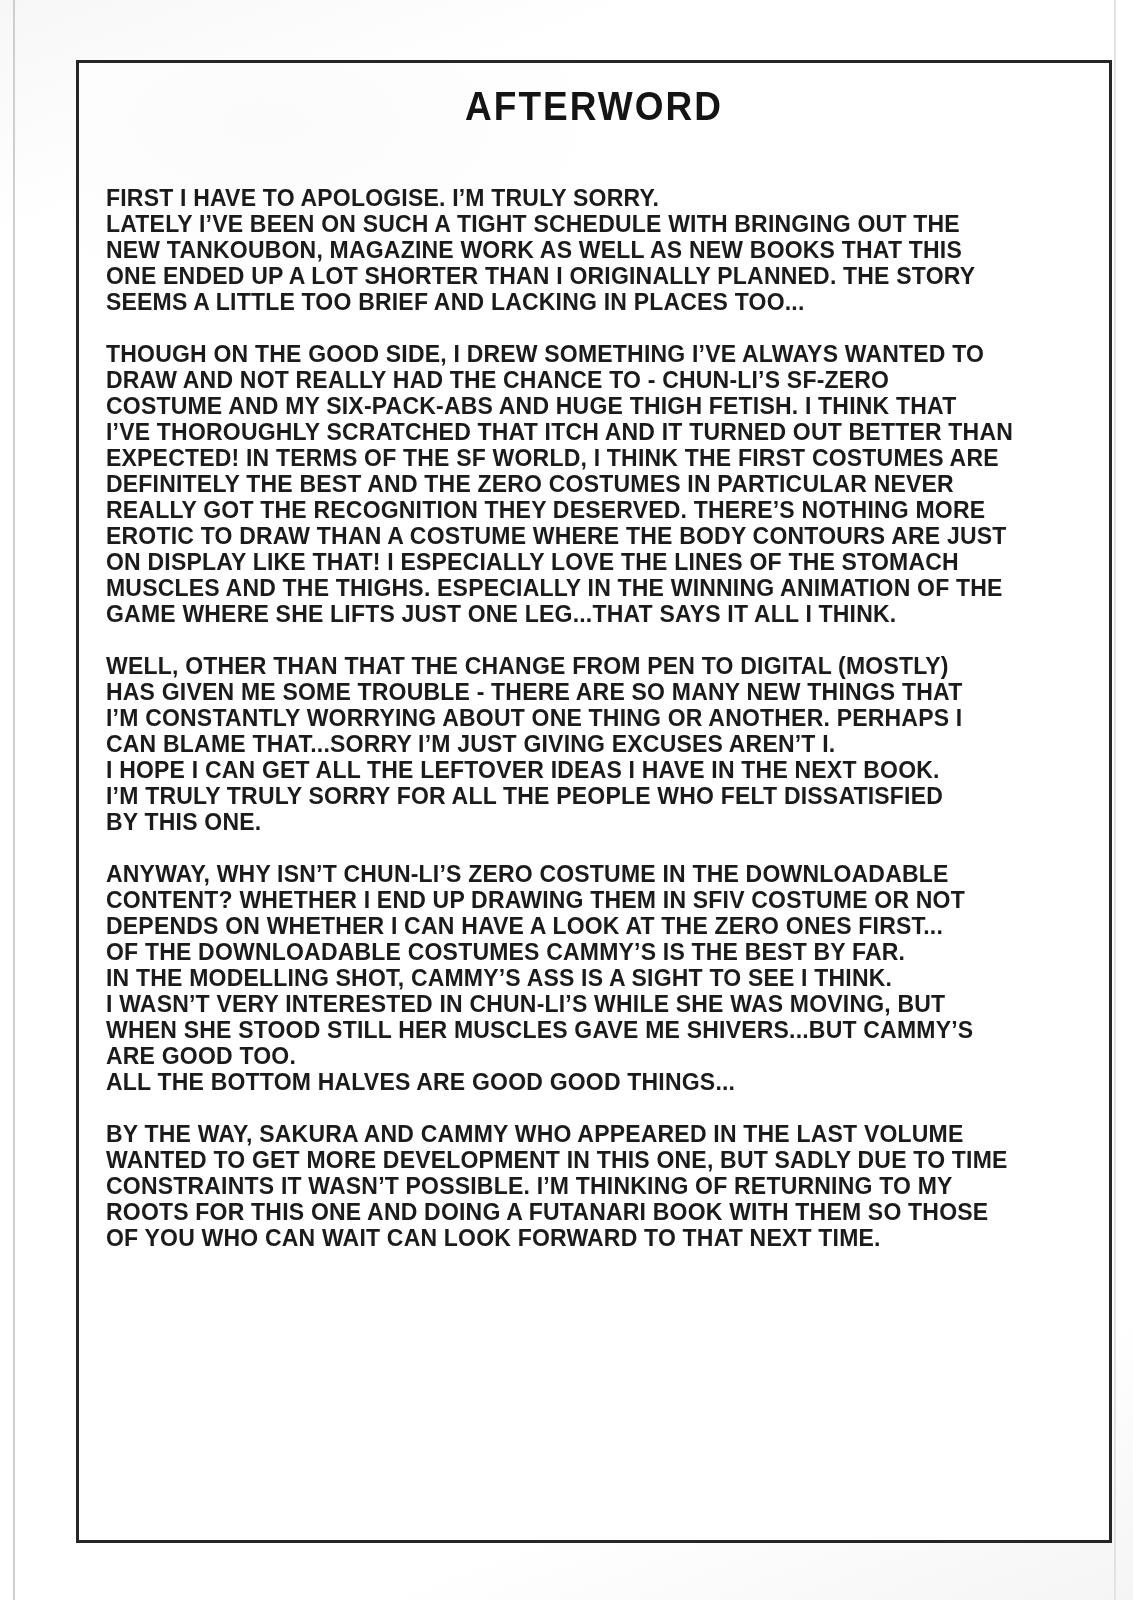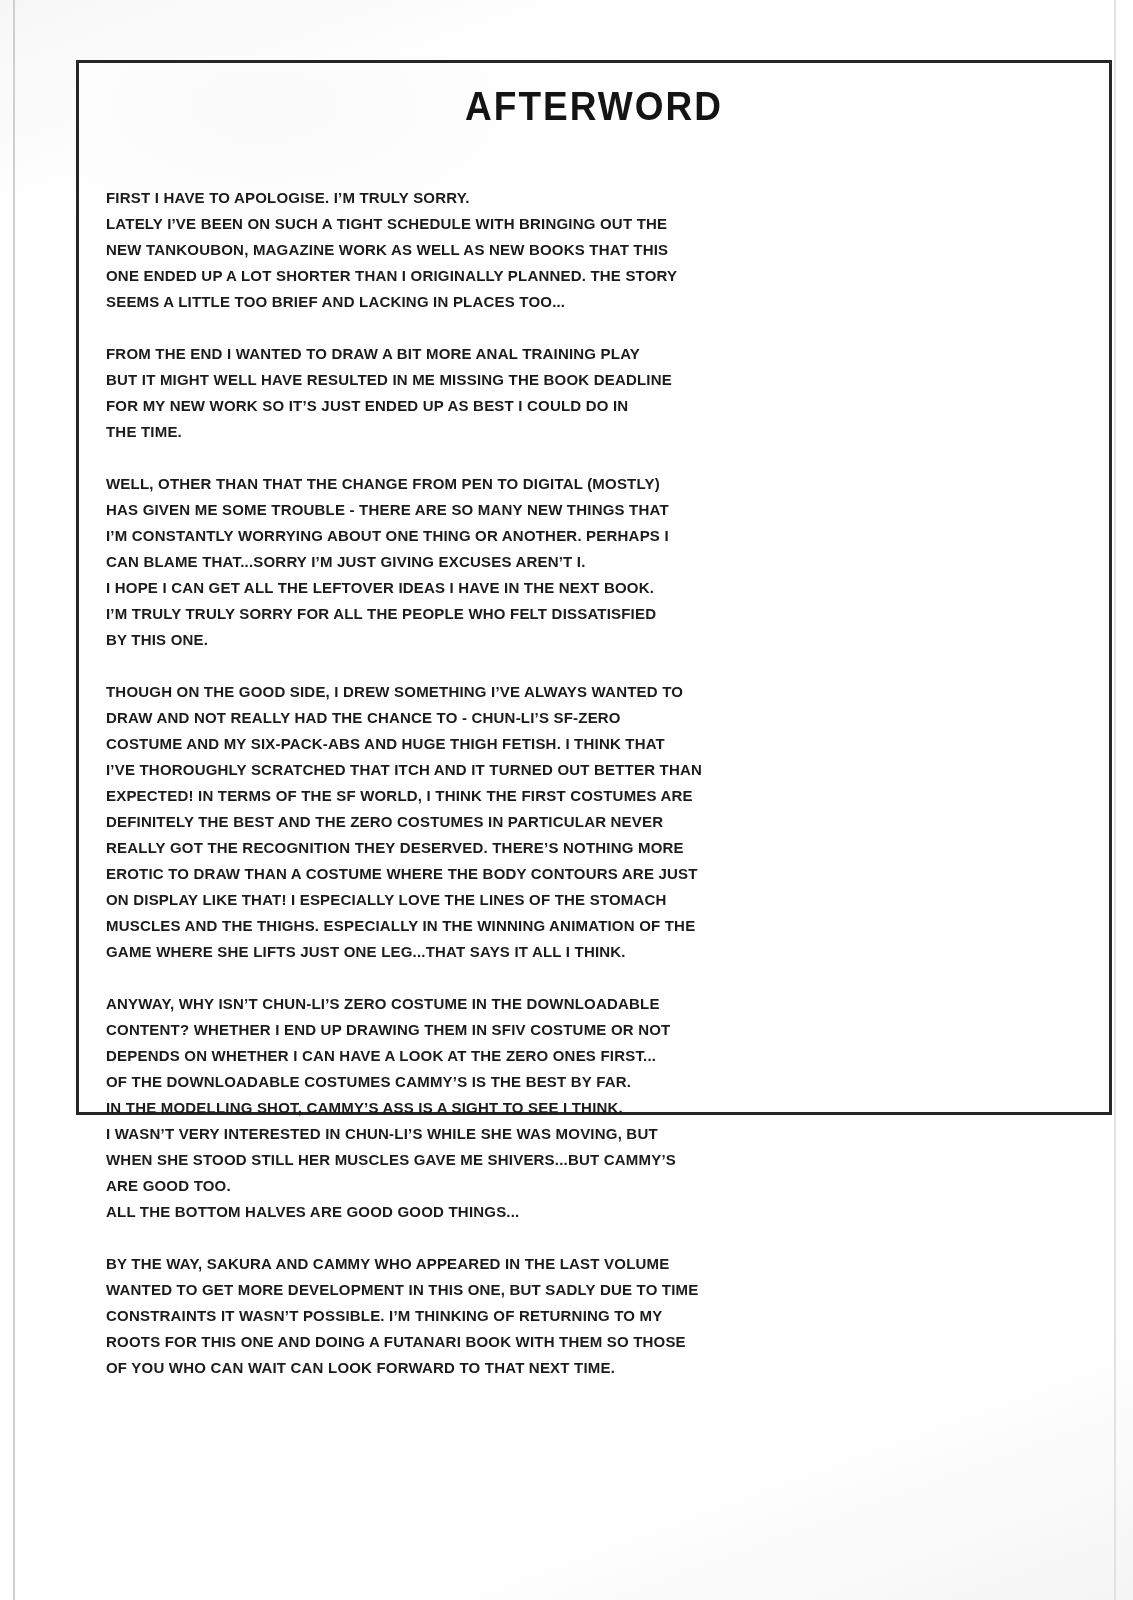--- a/index.html
+++ b/index.html
@@ -22,21 +22,21 @@
     background: #d6d6d6;
   }
   .page-edge.left  { left: 13px; background: #cfcfcf; }
   .page-edge.right { left: 1114px; background: #e2e2e2; }
 
   .frame {
     position: absolute;
     left: 76px;
     top: 60px;
     width: 1036px;
-    height: 1055px;
+    height: 1483px;
     border: 3px solid #262626;
     box-sizing: border-box;
     background:
       radial-gradient(ellipse 600px 300px at 18% 4%, #fbfbfb 0%, rgba(255,255,255,0) 60%),
       #ffffff;
   }
   .title {
     margin: 24px 0 0 0;
     text-align: center;
     font-size: 37px;
@@ -45,63 +45,59 @@
     letter-spacing: 2px;
     color: #141414;
     transform: scaleY(1.08);
   }
   .body-text {
     margin: 58px 28px 0 27px;
   }
   .para {
     margin: 0 0 26px 0;
     white-space: pre-line;
-    font-size: 15px;
+    font-size: 23px;
     line-height: 26px;
     font-weight: bold;
     letter-spacing: 0.2px;
     color: #1b1b1b;
   }
 </style>
 </head>
 <body>
 
 <div class="page-edge left"></div>
 <div class="page-edge right"></div>
 
 <div class="frame">
   <h1 class="title">AFTERWORD</h1>
   <div class="body-text">
     <p class="para">FIRST I HAVE TO APOLOGISE. I’M TRULY SORRY.
 LATELY I’VE BEEN ON SUCH A TIGHT SCHEDULE WITH BRINGING OUT THE
 NEW TANKOUBON, MAGAZINE WORK AS WELL AS NEW BOOKS THAT THIS
 ONE ENDED UP A LOT SHORTER THAN I ORIGINALLY PLANNED. THE STORY
 SEEMS A LITTLE TOO BRIEF AND LACKING IN PLACES TOO...</p>
-    <p class="para">FROM THE END I WANTED TO DRAW A BIT MORE ANAL TRAINING PLAY
-BUT IT MIGHT WELL HAVE RESULTED IN ME MISSING THE BOOK DEADLINE
-FOR MY NEW WORK SO IT’S JUST ENDED UP AS BEST I COULD DO IN
-THE TIME.</p>
-    <p class="para">WELL, OTHER THAN THAT THE CHANGE FROM PEN TO DIGITAL (MOSTLY)
-HAS GIVEN ME SOME TROUBLE - THERE ARE SO MANY NEW THINGS THAT
-I’M CONSTANTLY WORRYING ABOUT ONE THING OR ANOTHER. PERHAPS I
-CAN BLAME THAT...SORRY I’M JUST GIVING EXCUSES AREN’T I.
-I HOPE I CAN GET ALL THE LEFTOVER IDEAS I HAVE IN THE NEXT BOOK.
-I’M TRULY TRULY SORRY FOR ALL THE PEOPLE WHO FELT DISSATISFIED
-BY THIS ONE.</p>
     <p class="para">THOUGH ON THE GOOD SIDE, I DREW SOMETHING I’VE ALWAYS WANTED TO
 DRAW AND NOT REALLY HAD THE CHANCE TO - CHUN-LI’S SF-ZERO
 COSTUME AND MY SIX-PACK-ABS AND HUGE THIGH FETISH. I THINK THAT
 I’VE THOROUGHLY SCRATCHED THAT ITCH AND IT TURNED OUT BETTER THAN
 EXPECTED! IN TERMS OF THE SF WORLD, I THINK THE FIRST COSTUMES ARE
 DEFINITELY THE BEST AND THE ZERO COSTUMES IN PARTICULAR NEVER
 REALLY GOT THE RECOGNITION THEY DESERVED. THERE’S NOTHING MORE
 EROTIC TO DRAW THAN A COSTUME WHERE THE BODY CONTOURS ARE JUST
 ON DISPLAY LIKE THAT! I ESPECIALLY LOVE THE LINES OF THE STOMACH
 MUSCLES AND THE THIGHS. ESPECIALLY IN THE WINNING ANIMATION OF THE
 GAME WHERE SHE LIFTS JUST ONE LEG...THAT SAYS IT ALL I THINK.</p>
+    <p class="para">WELL, OTHER THAN THAT THE CHANGE FROM PEN TO DIGITAL (MOSTLY)
+HAS GIVEN ME SOME TROUBLE - THERE ARE SO MANY NEW THINGS THAT
+I’M CONSTANTLY WORRYING ABOUT ONE THING OR ANOTHER. PERHAPS I
+CAN BLAME THAT...SORRY I’M JUST GIVING EXCUSES AREN’T I.
+I HOPE I CAN GET ALL THE LEFTOVER IDEAS I HAVE IN THE NEXT BOOK.
+I’M TRULY TRULY SORRY FOR ALL THE PEOPLE WHO FELT DISSATISFIED
+BY THIS ONE.</p>
     <p class="para">ANYWAY, WHY ISN’T CHUN-LI’S ZERO COSTUME IN THE DOWNLOADABLE
 CONTENT? WHETHER I END UP DRAWING THEM IN SFIV COSTUME OR NOT
 DEPENDS ON WHETHER I CAN HAVE A LOOK AT THE ZERO ONES FIRST...
 OF THE DOWNLOADABLE COSTUMES CAMMY’S IS THE BEST BY FAR.
 IN THE MODELLING SHOT, CAMMY’S ASS IS A SIGHT TO SEE I THINK.
 I WASN’T VERY INTERESTED IN CHUN-LI’S WHILE SHE WAS MOVING, BUT
 WHEN SHE STOOD STILL HER MUSCLES GAVE ME SHIVERS...BUT CAMMY’S
 ARE GOOD TOO.
 ALL THE BOTTOM HALVES ARE GOOD GOOD THINGS...</p>
     <p class="para">BY THE WAY, SAKURA AND CAMMY WHO APPEARED IN THE LAST VOLUME

